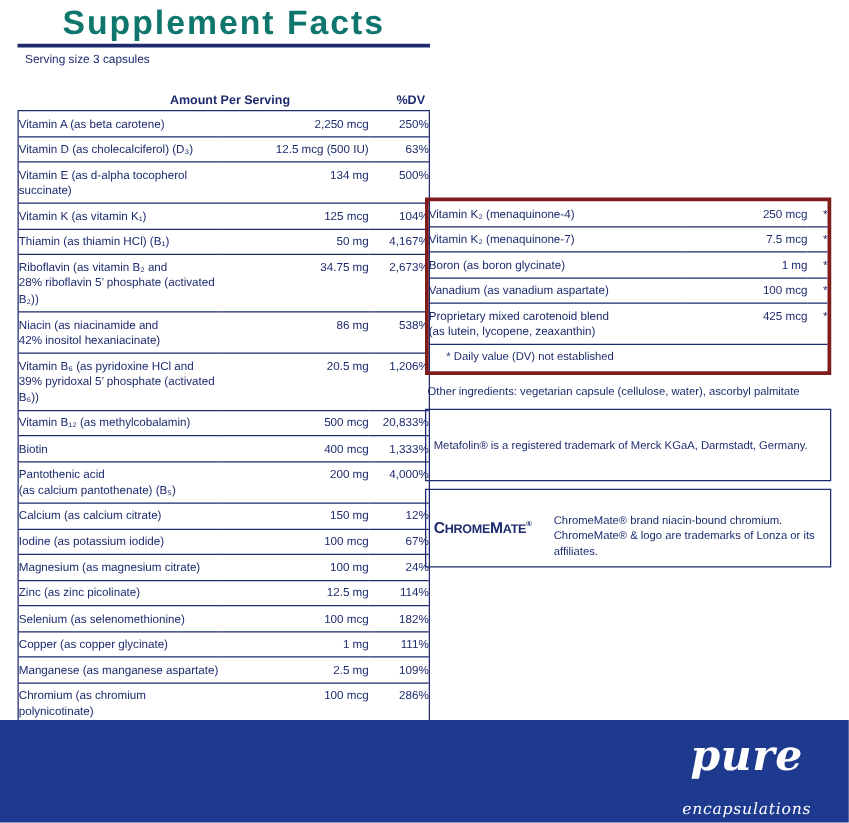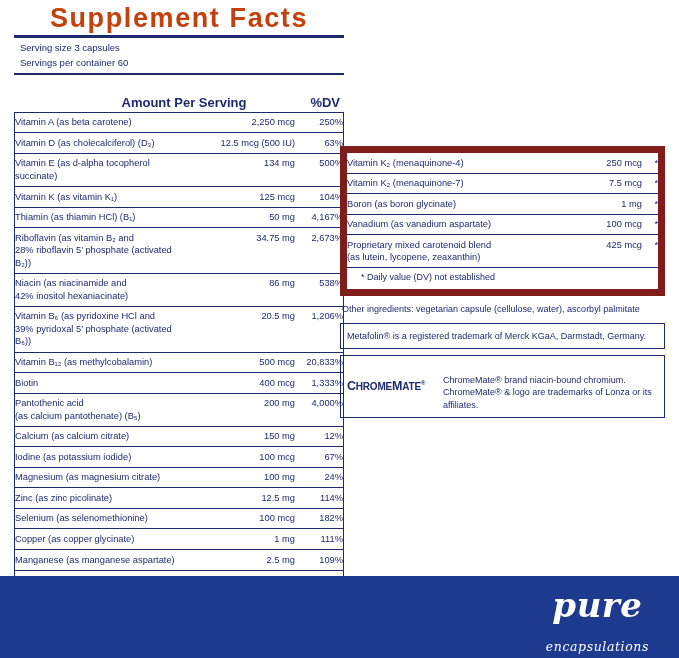--- a/index.html
+++ b/index.html
@@ -13,35 +13,35 @@
   }
   .panel{position:absolute;}
 
   
   #left{left:14px;top:4px;width:330px;}
   .sf-title{
     font-size:27px;
     font-weight:bold;
     letter-spacing:1.6px;
     text-align:center;
-    color:#c2410c;
+    color:#0f766e;
     line-height:1.05;
     padding-bottom:3px;
   }
   .rule-thick{border-bottom:3px solid #1d2b6e;}
   .rule-med{border-bottom:2px solid #1d2b6e;}
   .rule-thin{border-bottom:1px solid #1d2b6e;}
   .serv{
     font-size:9.5px;
     padding:3px 0 0 6px;
     line-height:1.45;
   }
   .hdr-row{
     display:flex;
-    font-size:13px;
+    font-size:10px;
     font-weight:bold;
     padding:20px 0 2px 0;
   }
   .hdr-amt{flex:1;text-align:center;padding-left:60px;}
   .hdr-dv{width:46px;text-align:right;padding-right:4px;}
 
   table.facts{
     width:100%;
     border-collapse:collapse;
     font-size:9.3px;
@@ -54,21 +54,21 @@
   }
   table.facts tr:last-child td{border-bottom:none;}
   td.nm{padding-left:6px;width:160px;}
   td.amt{text-align:right;padding-right:18px;white-space:nowrap;}
   td.dv{text-align:right;padding-right:5px;width:48px;white-space:nowrap;}
   .sub{display:block;}
   .outer-box{border:1px solid #1d2b6e;}
 
   
   #right{left:340px;top:146px;width:325px;}
-  .rbox{border:7px solid #7f1d1d;}
+  .rbox{border:3px solid #7f1d1d;margin-top:12px;}
   table.facts2{
     width:100%;
     border-collapse:collapse;
     font-size:9.3px;
   }
   table.facts2 td{
     padding:3.5px 0;
     vertical-align:top;
     border-bottom:1px solid #1d2b6e;
     line-height:1.35;
@@ -83,21 +83,21 @@
     line-height:1.3;
   }
   .other-ing{
     font-size:9px;
     padding:7px 2px 8px 2px;
     line-height:1.35;
   }
   .trademark-box{
     border:1px solid #1d2b6e;
     font-size:9px;
-    padding:6px 6px;
+    padding:22px 6px;
     line-height:1.35;
     margin-bottom:6px;
   }
   .chrome-box{
     border:1px solid #1d2b6e;
     display:flex;
     align-items:center;
     padding:6px 6px;
     margin-bottom:8px;
   }
@@ -145,21 +145,20 @@
     letter-spacing:0.6px;
     margin-top:17px;
   }
 </style>
 </head>
 <body>
 
 <div class="panel" id="left">
   <div class="sf-title rule-thick">Supplement Facts</div>
   <div class="serv">Serving size  3 capsules</div>
-  <div class="serv rule-med" style="padding-top:1px;padding-bottom:3px;">Servings per container  60</div>
   <div class="hdr-row rule-thin">
     <div class="hdr-amt">Amount Per Serving</div>
     <div class="hdr-dv">%DV</div>
   </div>
   <div class="outer-box" style="border-top:none;">
     <table class="facts">
       <tbody>
         <tr>
           <td class="nm">
               <span class="sub">Vitamin A (as beta carotene)</span>

